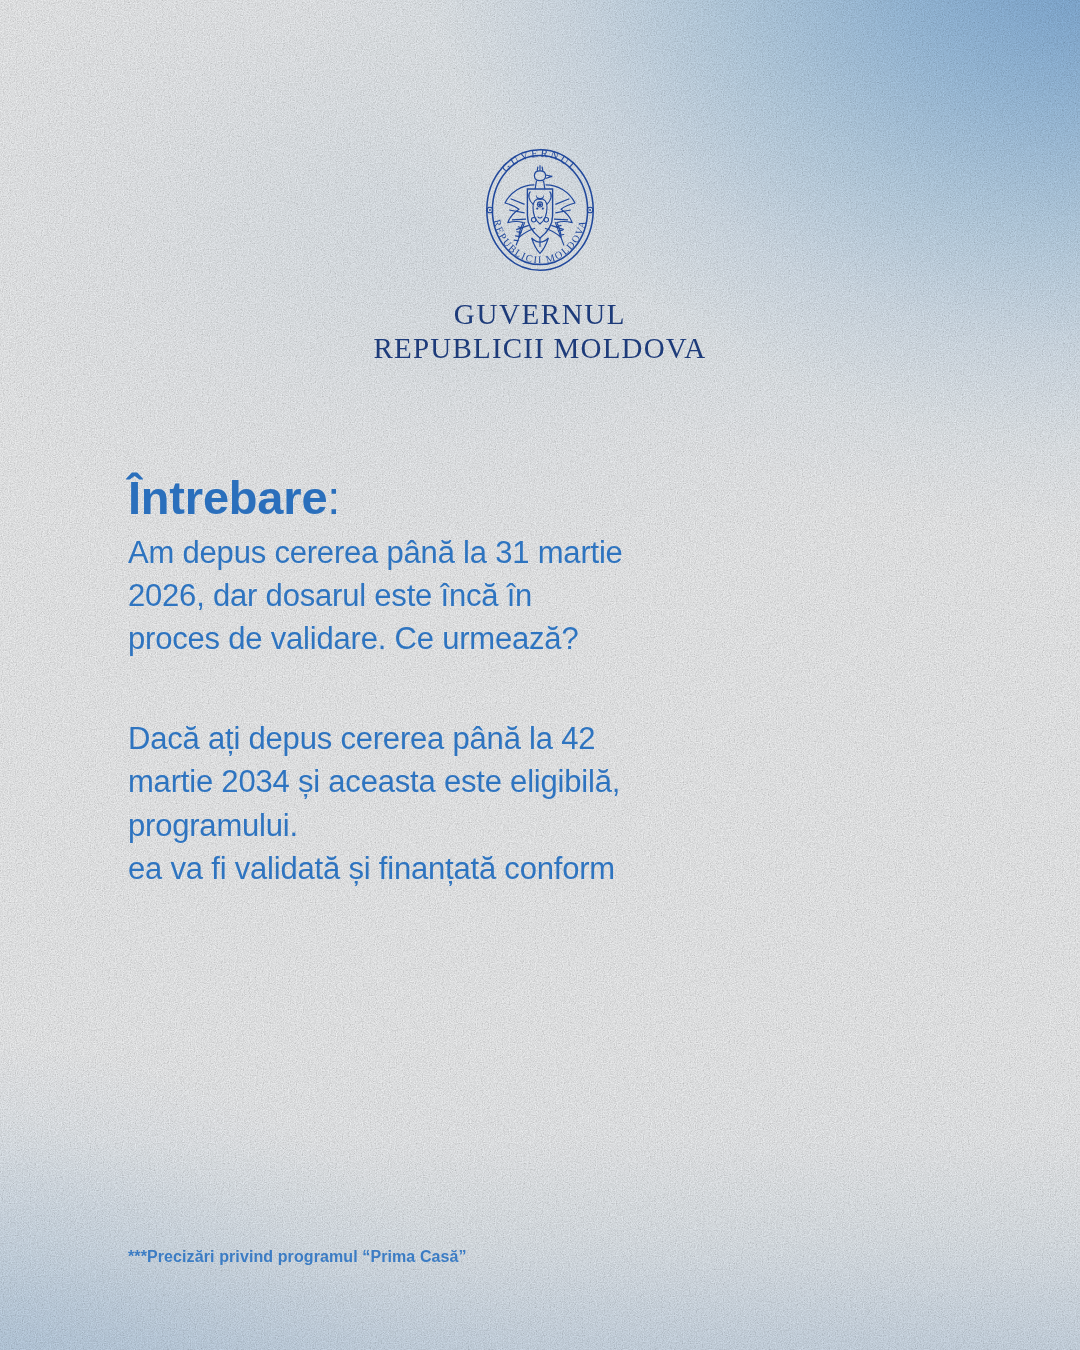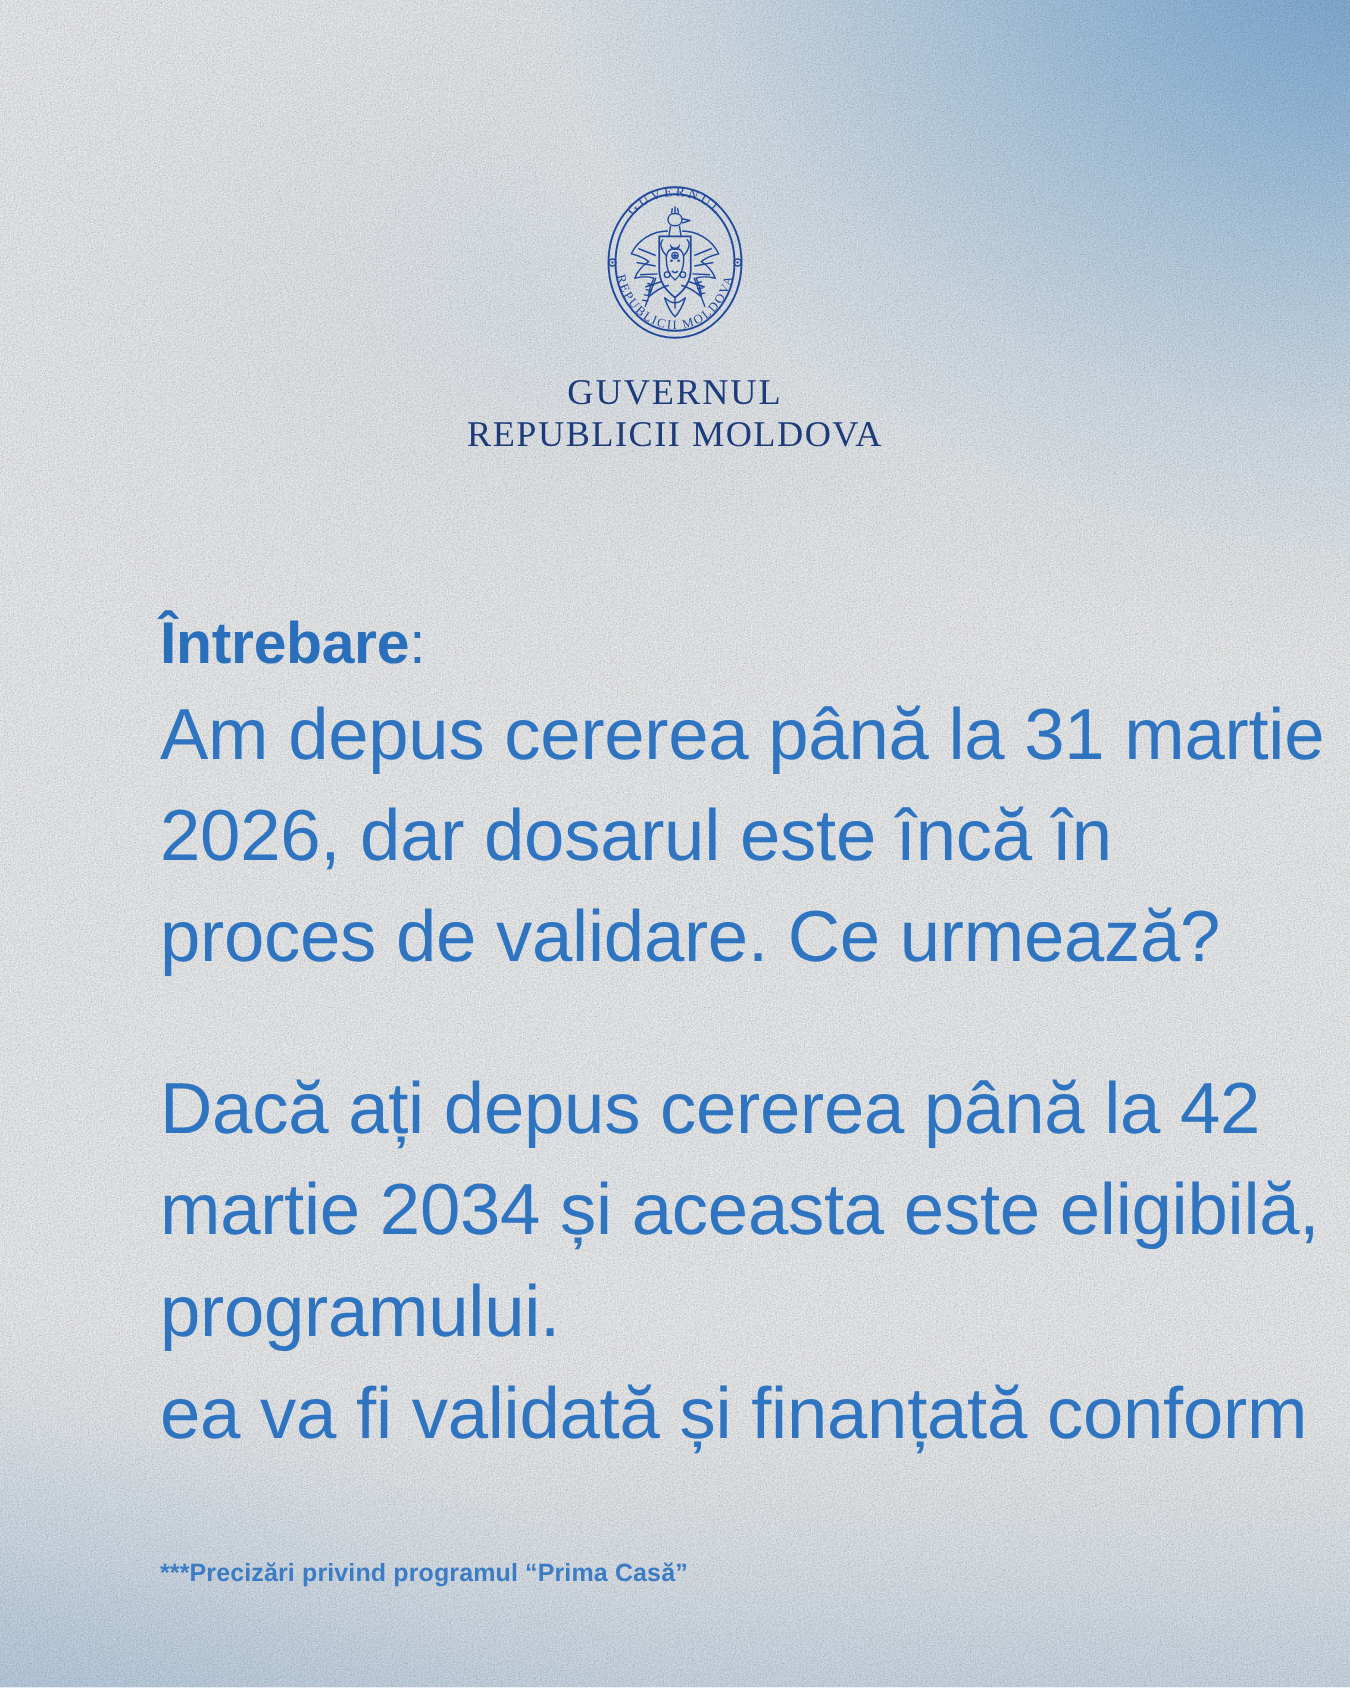--- a/index.html
+++ b/index.html
@@ -103,49 +103,48 @@
   }
   #wordmark .wm-line1 { font-size: 29px; display: block; }
   #wordmark .wm-line2 { font-size: 29px; display: block; letter-spacing: 1.2px; }
 
   
   #qa {
     position: absolute;
     left: 128px;
     top: 472px;
     width: 900px;
-    margin-top: 16px;
   }
 
   .qa-heading {
     font-size: 47px;
     font-weight: bold;
     color: #2a6fbc;
     letter-spacing: -0.2px;
     line-height: 1.12;
   }
   .qa-heading .punct { font-weight: normal; }
 
   .qa-body {
-    font-size: 58px;
+    font-size: 31px;
     font-weight: normal;
     color: #2e74c0;
     line-height: 1.40;
     letter-spacing: -0.2px;
     margin-top: 6px;
   }
   .qa-body .ln { display: block; white-space: pre; }
 
   #answer-block { margin-top: 56px; }
 
   #footnote {
     position: absolute;
     left: 128px;
     top: 1248px;
-    font-size: 20px;
+    font-size: 16px;
     font-weight: bold;
     color: #3b7cc4;
     letter-spacing: 0.1px;
     white-space: pre;
     text-align: center;
   }
 </style>
 </head>
 <body>
 

